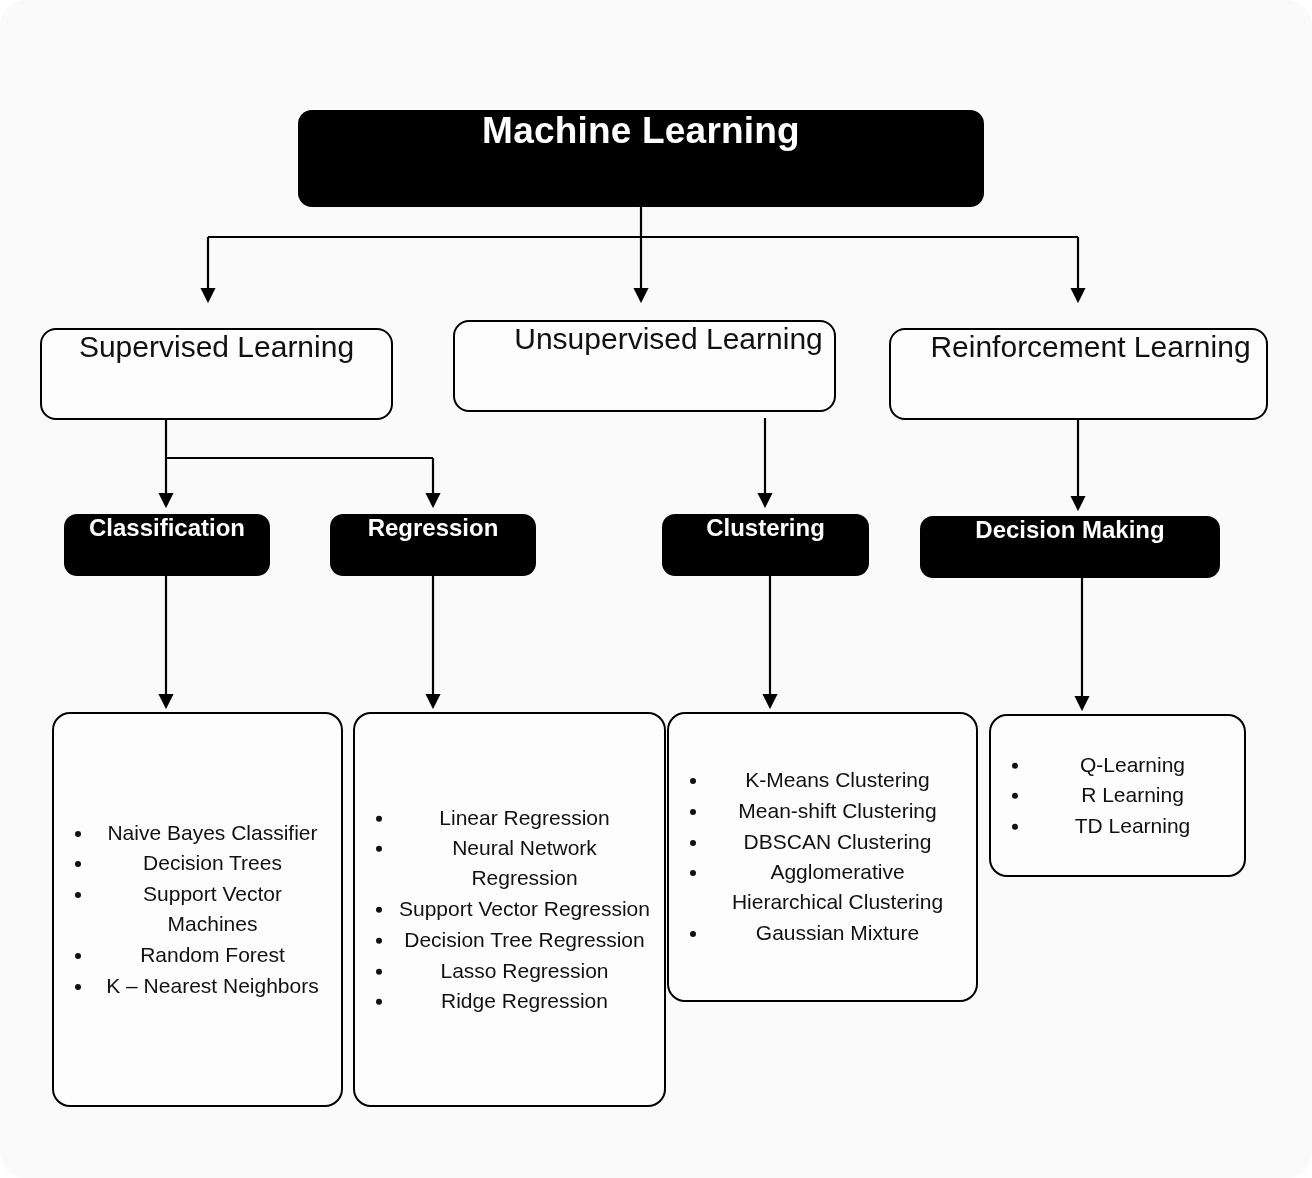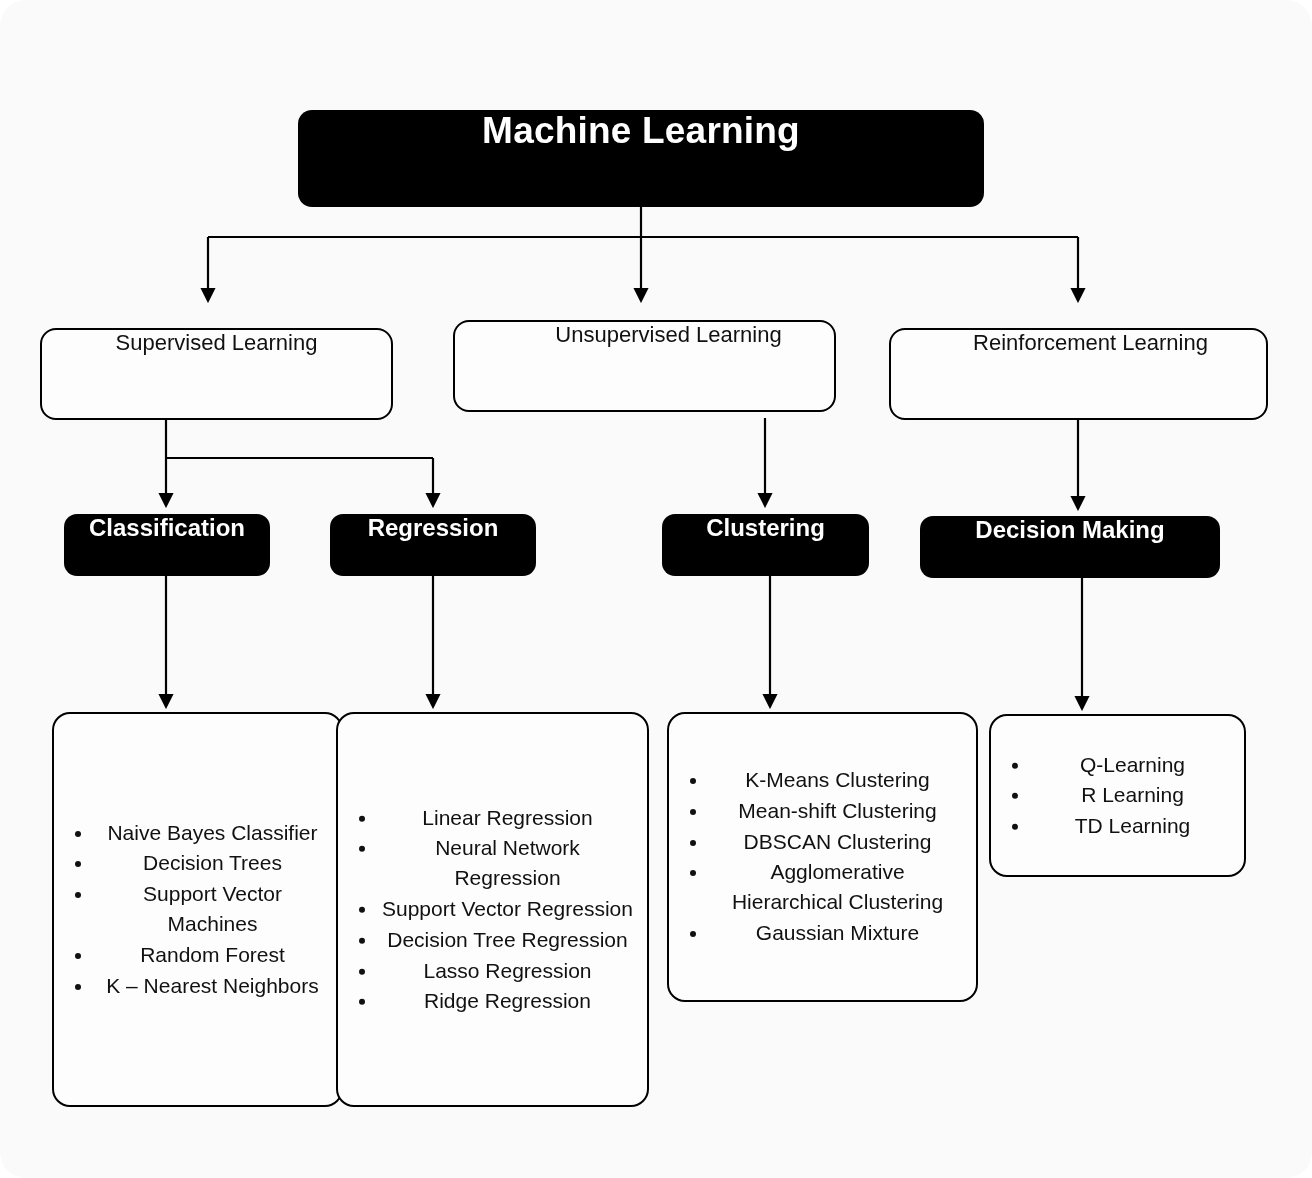--- a/index.html
+++ b/index.html
@@ -43,21 +43,21 @@
     border-radius: 14px;
     font-size: 37px;
     font-weight: 600;
     letter-spacing: 0.2px;
   }
   .node-level1 {
     background: #fdfdfd;
     color: #111111;
     border: 2px solid #000000;
     border-radius: 16px;
-    font-size: 22px;
+    font-size: 30px;
     font-weight: 400;
   }
   .node-task {
     background: #000000;
     color: #ffffff;
     border-radius: 13px;
     font-size: 24px;
     font-weight: 700;
   }
   .node-list {
@@ -159,21 +159,21 @@
       <ul>
         <li>Naive Bayes Classifier</li>
         <li>Decision Trees</li>
         <li>Support Vector Machines</li>
         <li>Random Forest</li>
         <li>K – Nearest Neighbors</li>
       </ul>
     </div>
   </div>
 
-  <div class="node node-list" style="left:336px; top:712px; width:313px; height:395px;">
+  <div class="node node-list" style="left:353px; top:712px; width:313px; height:395px;">
     <div class="list-inner">
       <ul>
         <li>Linear Regression</li>
         <li>Neural Network Regression</li>
         <li>Support Vector Regression</li>
         <li>Decision Tree Regression</li>
         <li>Lasso Regression</li>
         <li>Ridge Regression</li>
       </ul>
     </div>

